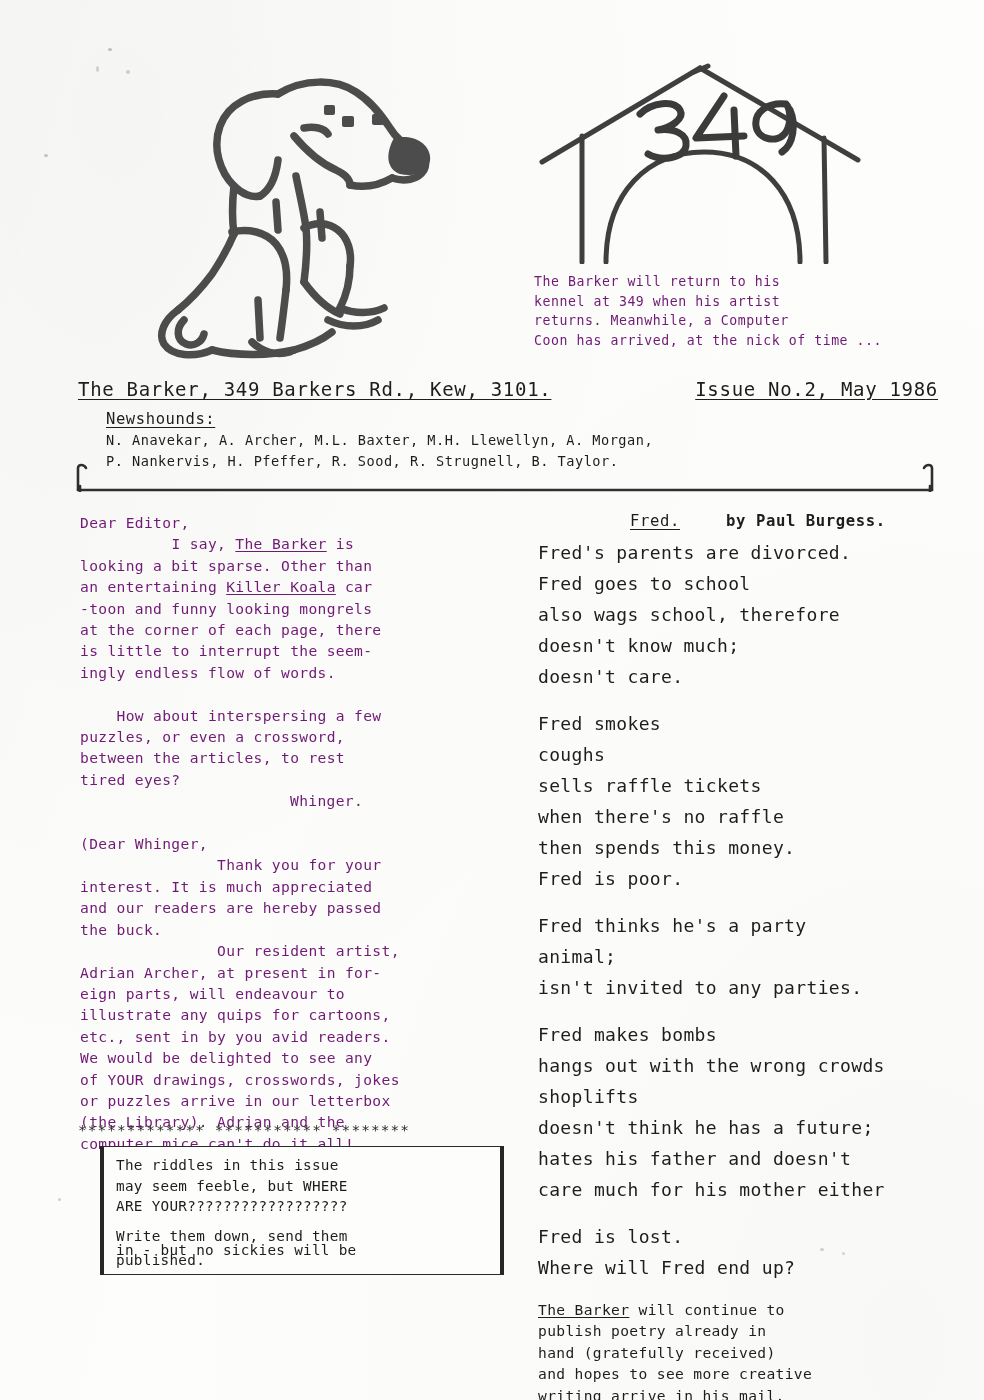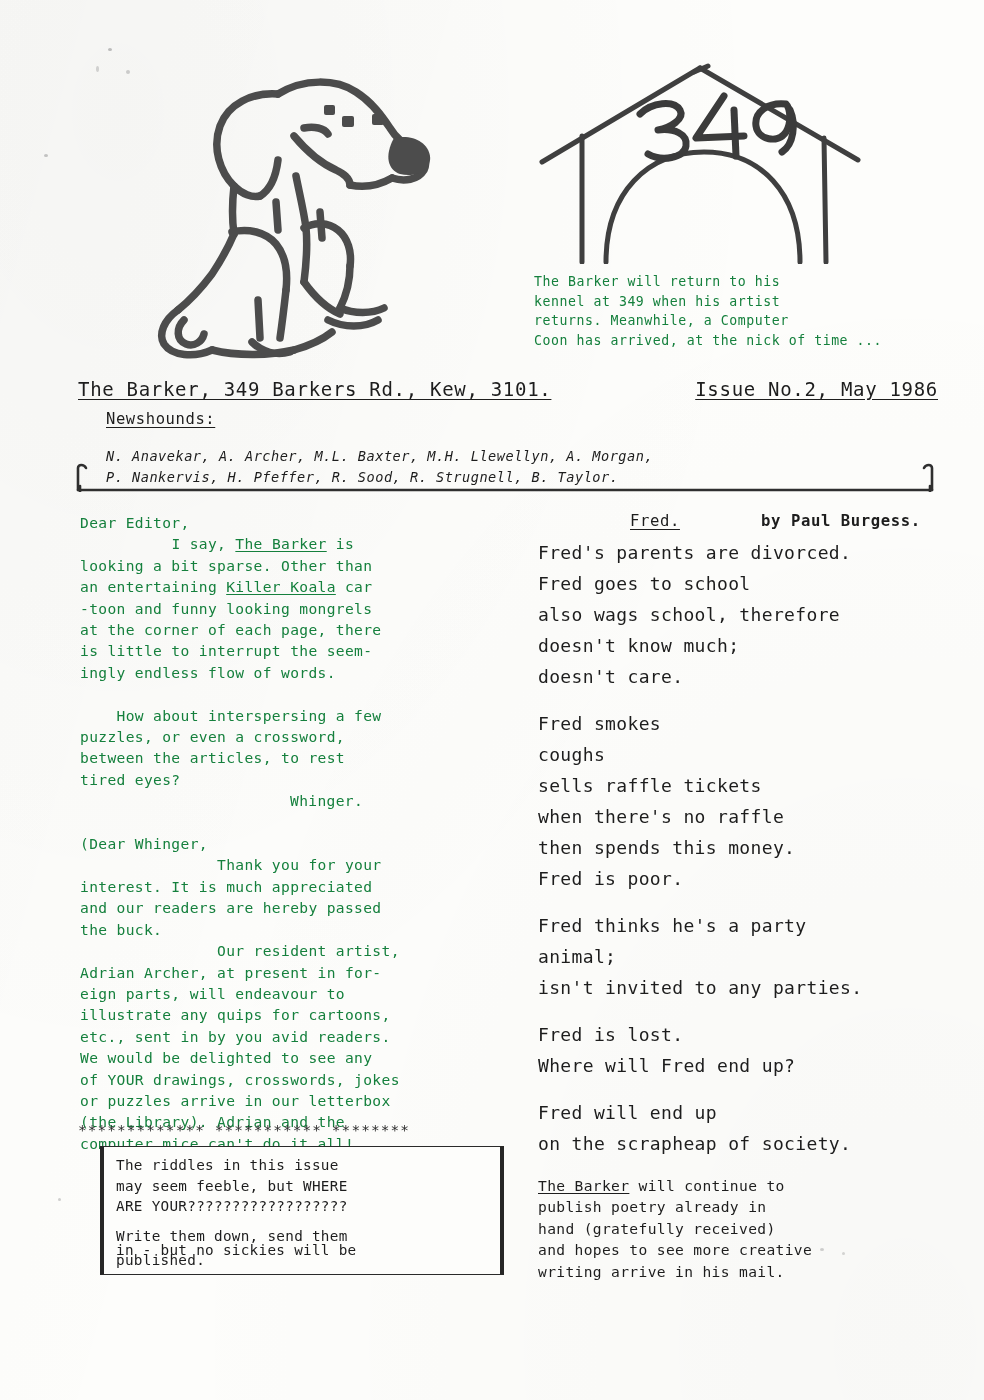--- a/index.html
+++ b/index.html
@@ -84,25 +84,24 @@
     margin-top: 10px;
     margin-left: 28px;
     font-size: 15.5px;
     letter-spacing: .6px;
     text-decoration: underline;
     text-underline-offset: 3px;
     display: inline-block;
   }
   .newshounds-list {
     margin-left: 28px;
-    margin-top: 18px;
+    margin-top: 2px;
     font-size: 13.6px;
     line-height: 21px;
     letter-spacing: .5px;
-    font-style: italic;
   }
 
   
   .bracket-rule {
     position: absolute;
     left: 72px;
     top: 462px;
     width: 866px;
     height: 30px;
   }
@@ -113,21 +112,21 @@
     top: 512px;
   }
   .col-left  { left: 80px;  width: 432px; }
   .col-right { left: 538px; width: 420px; }
 
   .body-text {
     font-size: 14.6px;
     line-height: 21.4px;
     letter-spacing: .35px;
     white-space: pre-wrap;
-    color: #15803d;
+    color: #701a75;
   }
   .para { margin: 0 0 0 0; }
   .gap { height: 21.4px; }
   .u { text-decoration: underline; text-underline-offset: 2px; }
   .indent-sig { padding-left: 210px; }
 
   
   .aster-divider {
     position: absolute;
     left: 78px;
@@ -172,21 +171,20 @@
   .ro2 { top: 14px; }
   .ro3 { top: 24px; }
 
   
   .poem-head {
     display: flex;
     align-items: flex-start;
     font-size: 15.6px;
     letter-spacing: .6px;
     margin-bottom: 7px;
-    gap: 35px;
   }
   .poem-title {
     text-decoration: underline;
     text-underline-offset: 3px;
     margin-left: 92px;
   }
   .poem-by { margin-left: 46px; font-weight: bold; }
 
   .poem-stanza {
     font-size: 18px;
@@ -405,24 +403,28 @@
 doesn't care.</div>
     <div class="poem-stanza">Fred smokes
 coughs
 sells raffle tickets
 when there's no raffle
 then spends this money.
 Fred is poor.</div>
     <div class="poem-stanza">Fred thinks he's a party
 animal;
 isn't invited to any parties.</div>
+    <div class="poem-stanza">Fred makes bombs
+hangs out with the wrong crowds
+shoplifts
+doesn't think he has a future;
+hates his father and doesn't
+care much for his mother either</div>
     <div class="poem-stanza">Fred is lost.
 Where will Fred end up?</div>
-    <div class="poem-stanza">Fred will end up
-on the scrapheap of society.</div>
 
     <div class="closing-note"><span class="u">The Barker</span><span> will continue to
 publish poetry already in
 hand (gratefully received)
 and hopes to see more creative
 writing arrive in his mail.</span></div>
   </div>
 </div>
 
 </body></html>

